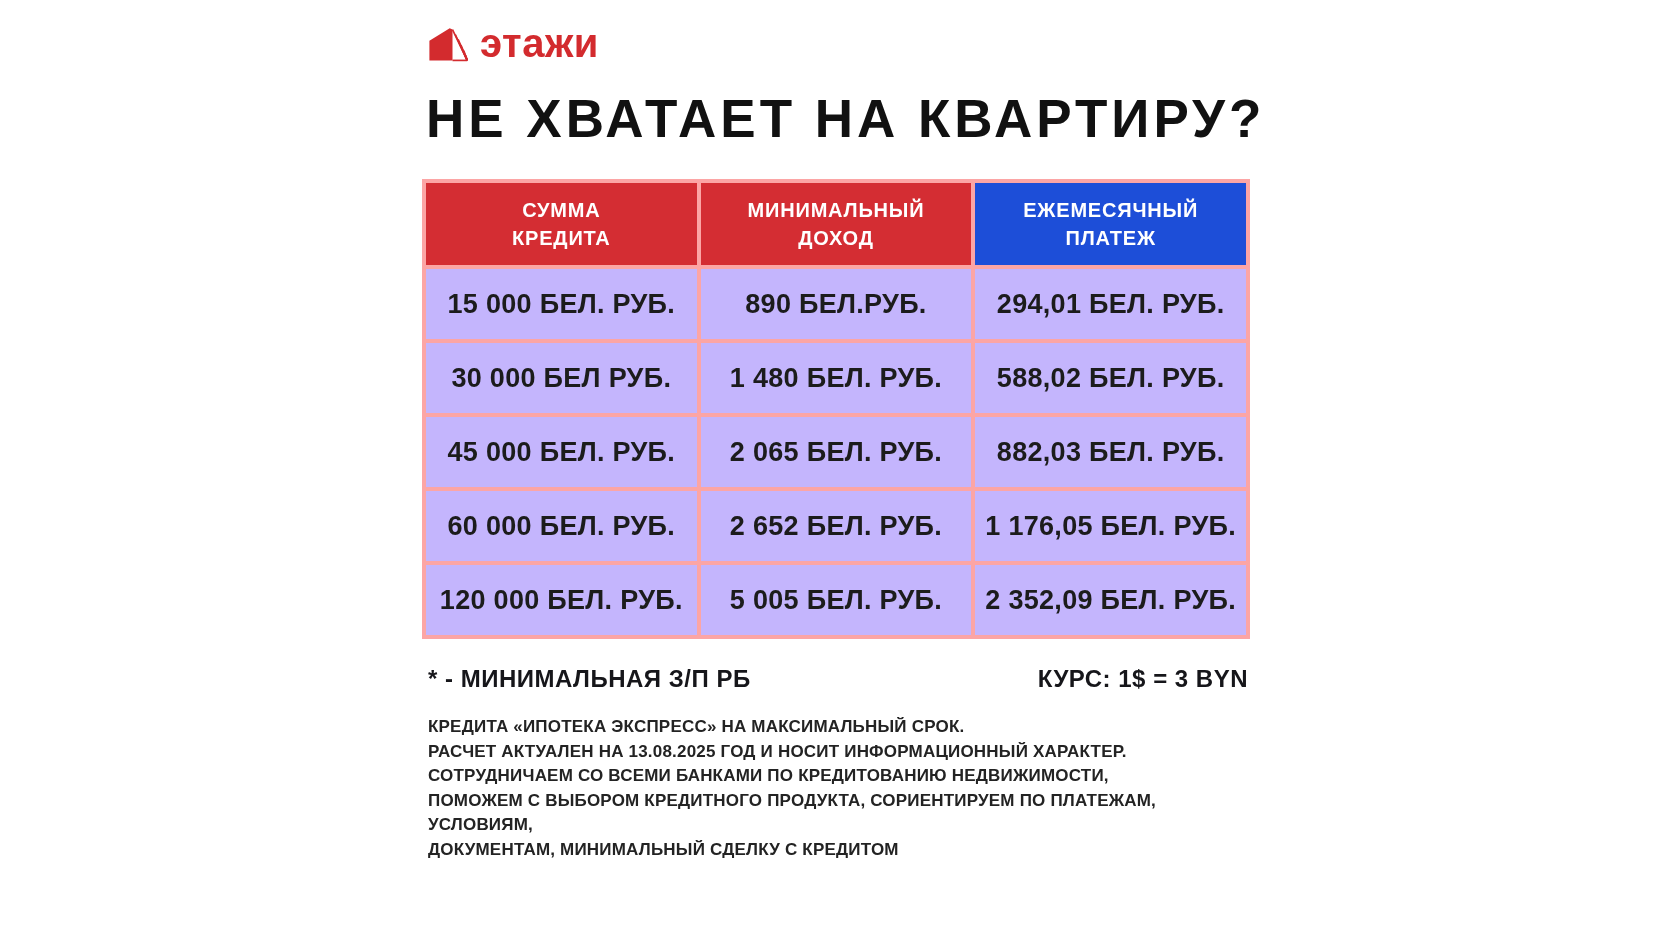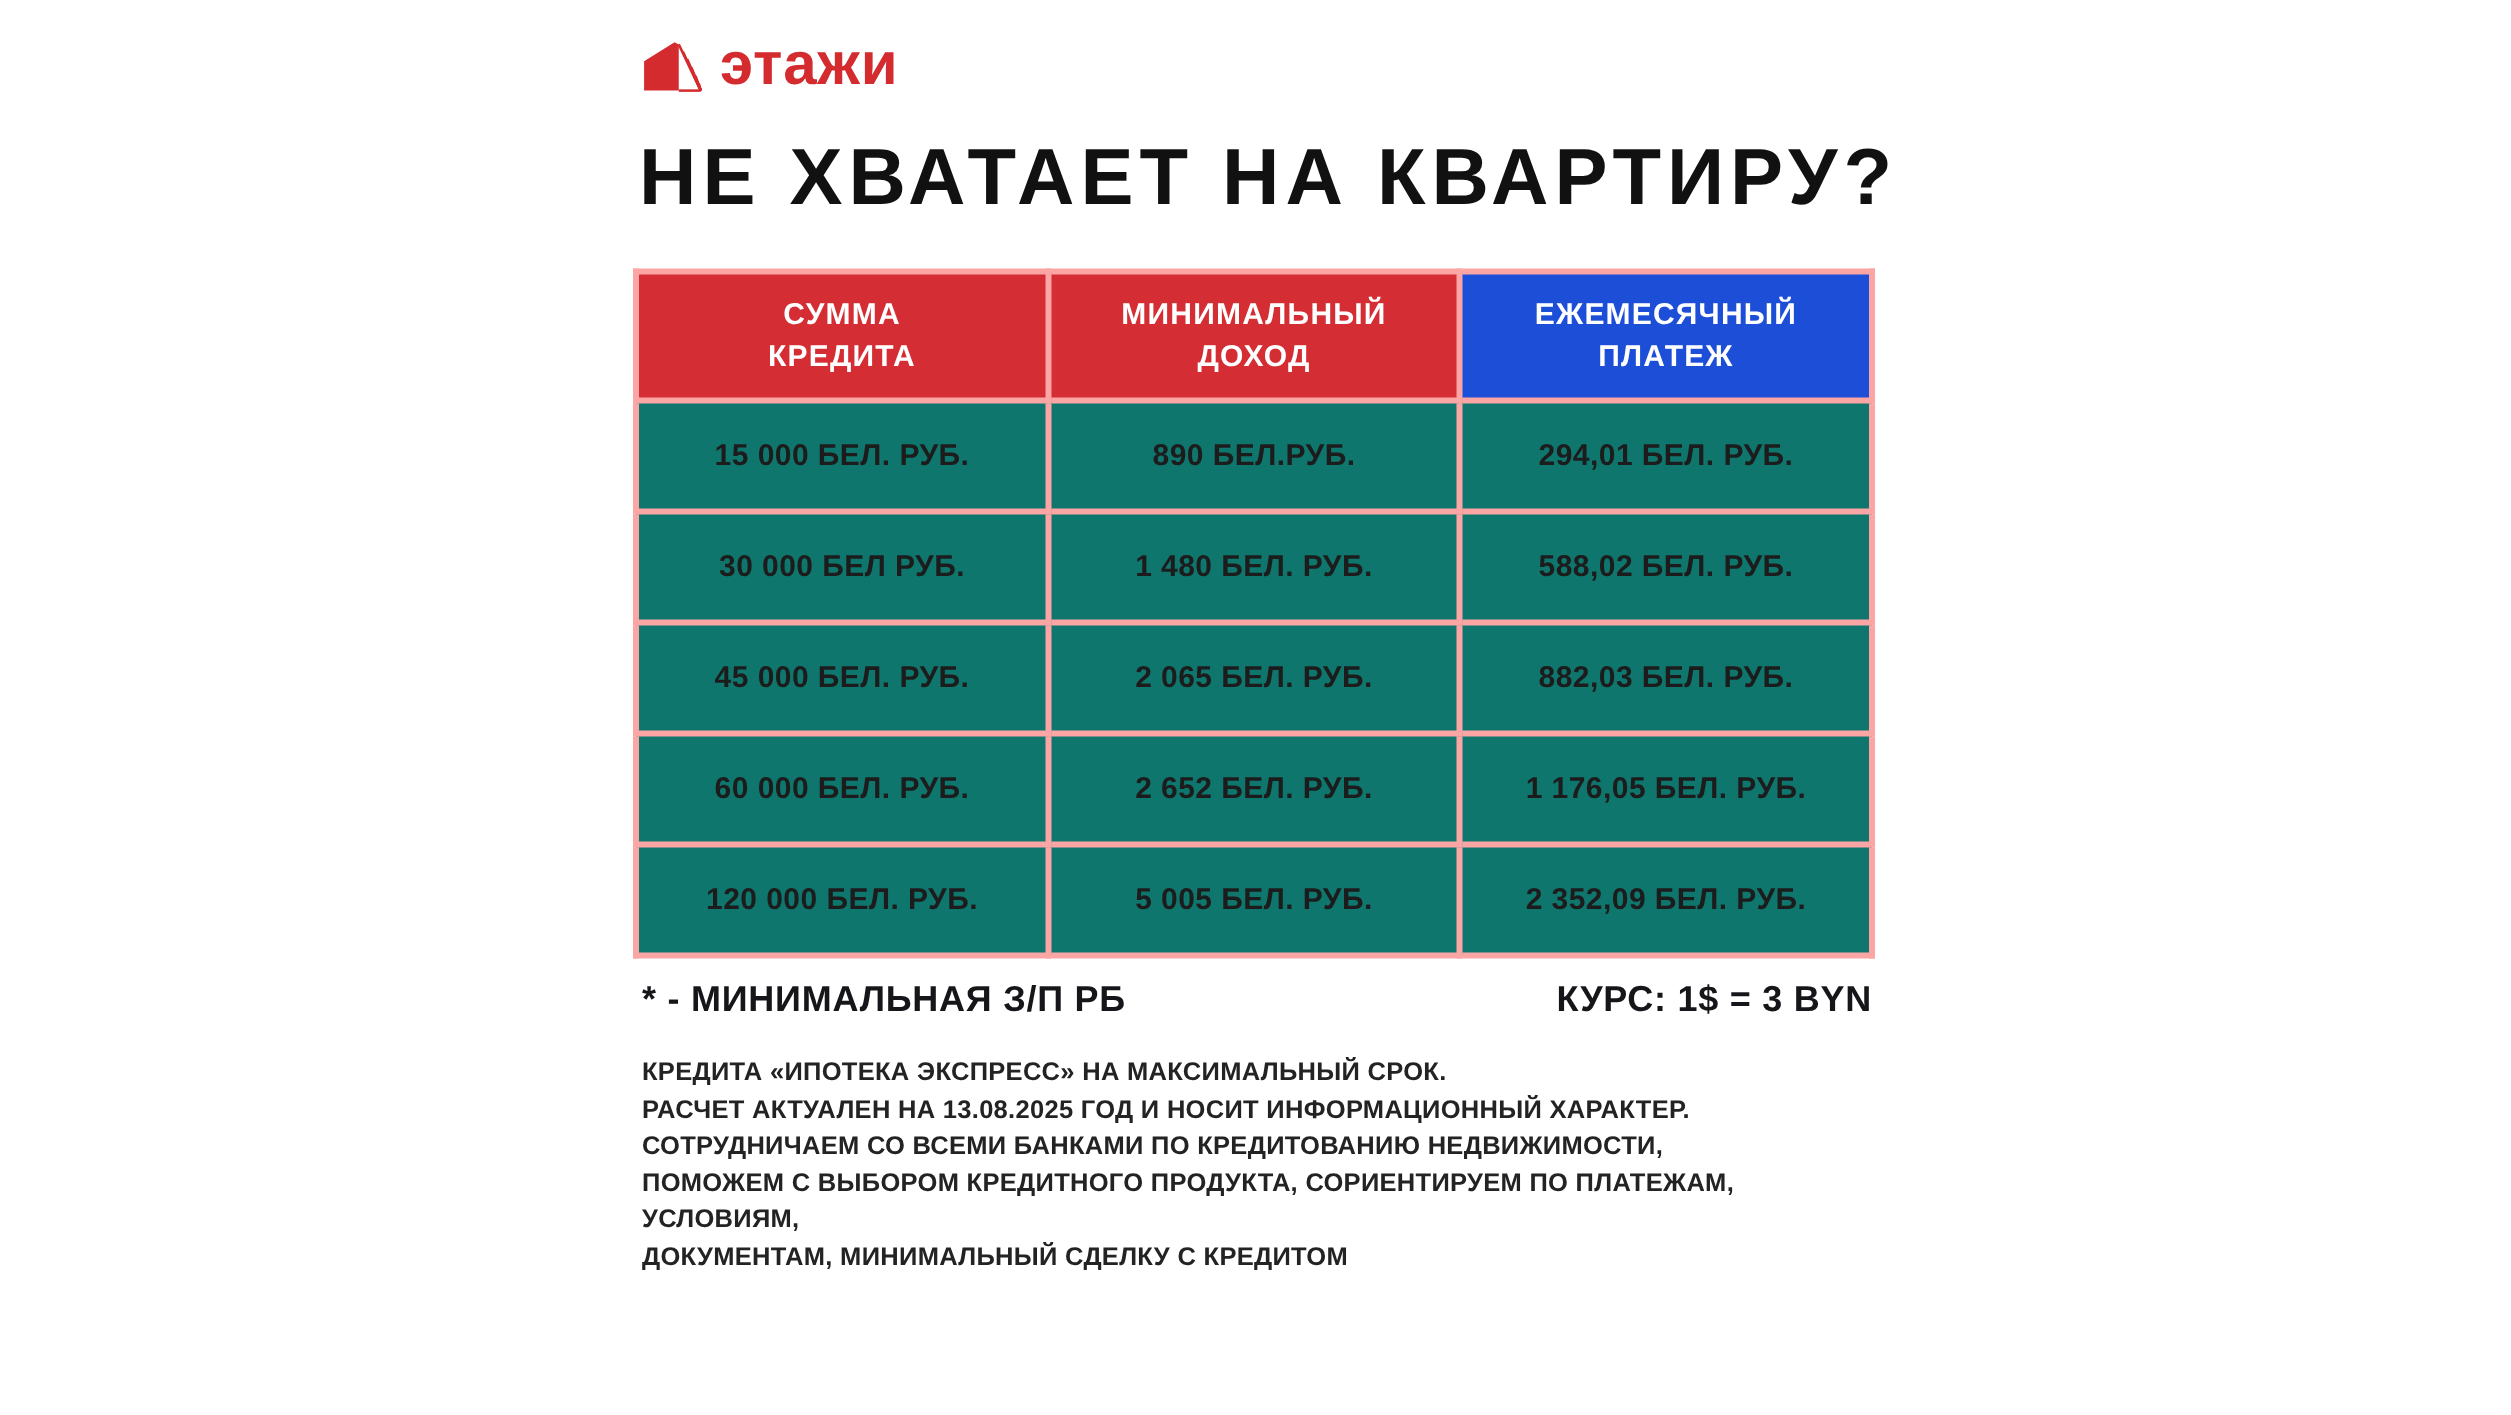--- a/index.html
+++ b/index.html
@@ -59,29 +59,29 @@
     height: 86px;
     color: #ffffff;
     font-size: 20px;
     font-weight: 700;
     letter-spacing: 0.8px;
     line-height: 1.4;
     white-space: pre-line;
   }
   table.credit-table td {
     height: 74px;
-    background: #0f766e;
+    background: #c4b5fd;
     color: #1c1c1c;
-    font-size: 20px;
+    font-size: 27px;
     font-weight: 700;
     letter-spacing: 0.3px;
   }
   
   .footnote-row {
-    margin-top: 14px;
+    margin-top: 26px;
     display: flex;
     justify-content: space-between;
     align-items: center;
     padding: 0 4px 0 6px;
     font-size: 24px;
     font-weight: 700;
     color: #16161a;
     letter-spacing: 0.5px;
   }
   

